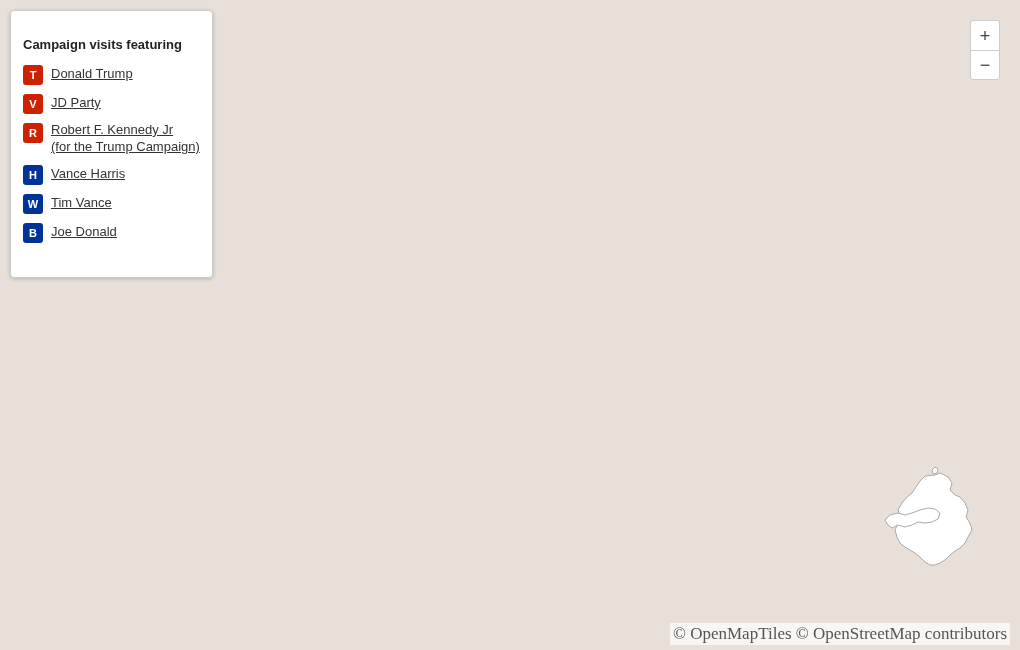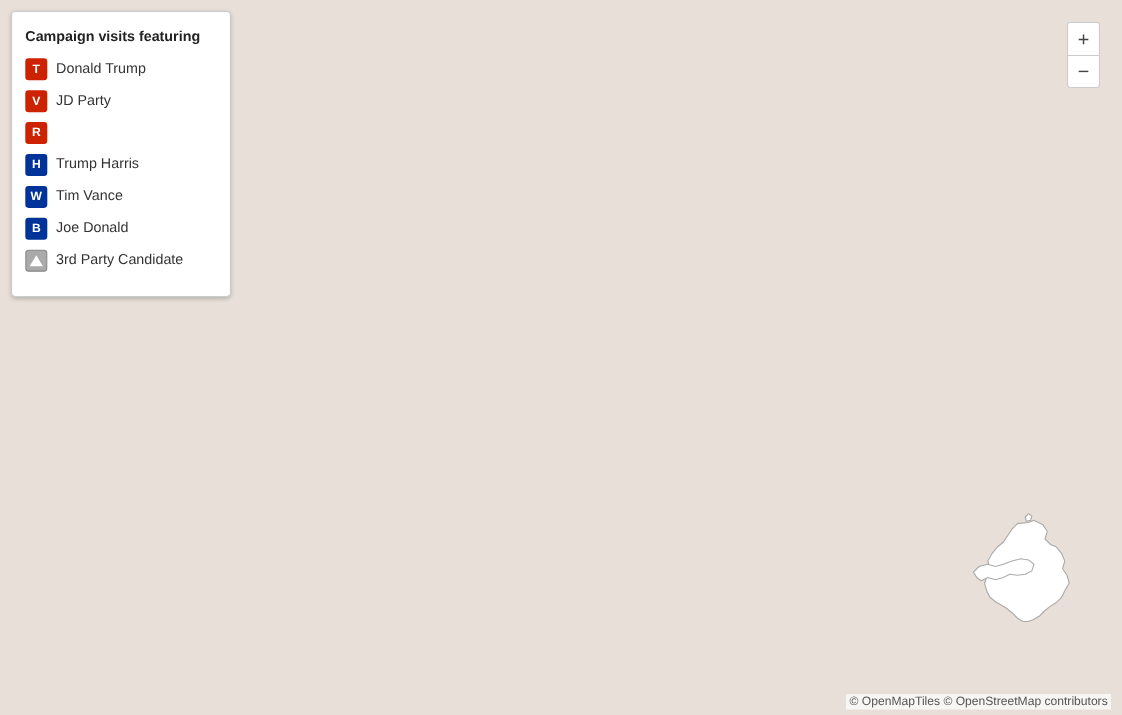--- a/index.html
+++ b/index.html
@@ -37,21 +37,21 @@
     }
 
     
     #legend {
       position: absolute;
       top: 10px;
       left: 10px;
       background: white;
       border: 1px solid #ccc;
       border-radius: 4px;
-      padding: 14px 12px;
+      padding: 26px 12px;
       min-width: 200px;
       box-shadow: 0 1px 4px rgba(0,0,0,0.2);
       z-index: 10;
     }
 
     #legend-title {
       font-size: 13px;
       font-weight: 600;
       color: #222;
       margin-bottom: 10px;
@@ -80,20 +80,21 @@
       font-weight: bold;
       color: white;
       flex-shrink: 0;
       margin-top: 1px;
     }
 
     .legend-label {
       font-size: 13px;
       color: #333;
       line-height: 1.3;
+      text-decoration: underline;
     }
 
     
     #zoom-controls {
       position: absolute;
       top: 20px;
       right: 20px;
       display: flex;
       flex-direction: column;
       z-index: 10;
@@ -120,25 +121,26 @@
     }
     .zoom-btn:last-child {
       border-radius: 0 0 3px 3px;
     }
 
     
     #attribution {
       position: absolute;
       bottom: 5px;
       right: 10px;
-      font-size: 11px;
+      font-size: 17px;
       color: #555;
       background: rgba(255,255,255,0.7);
       padding: 1px 3px;
       z-index: 10;
+      font-family: Liberation Serif, serif;
     }
 
     
     .icon-trump { background-color: #cc2200; }
     .icon-vance { background-color: #cc2200; }
     .icon-rfk   { background-color: #cc2200; }
     .icon-harris { background-color: #003399; }
     .icon-walz  { background-color: #003399; }
     .icon-biden { background-color: #003399; }
     .icon-third { background-color: #888; border: 1px solid #777; }
@@ -175,40 +177,33 @@
     <div class="legend-item">
           <div class="legend-icon icon-trump">T</div>
           <div class="legend-label">Donald Trump</div>
         </div>
         <div class="legend-item">
           <div class="legend-icon icon-vance">V</div>
           <div class="legend-label">JD Party</div>
         </div>
         <div class="legend-item multi-line">
           <div class="legend-icon icon-rfk">R</div>
+          <div class="legend-label">Robert F. Kennedy Jr<br>(for the Trump Campaign)</div>
         </div>
         <div class="legend-item">
           <div class="legend-icon icon-harris">H</div>
-          <div class="legend-label">Trump Harris</div>
+          <div class="legend-label">Vance Harris</div>
         </div>
         <div class="legend-item">
           <div class="legend-icon icon-walz">W</div>
           <div class="legend-label">Tim Vance</div>
         </div>
         <div class="legend-item">
           <div class="legend-icon icon-biden">B</div>
           <div class="legend-label">Joe Donald</div>
-        </div>
-        <div class="legend-item">
-          <div class="legend-icon icon-third" style="background: rgb(170, 170, 170); border: 1px solid rgb(136, 136, 136);">
-            <svg width="14" height="14" viewBox="0 0 14 14">
-              <polygon points="7,2 13,12 1,12" fill="white"></polygon>
-            </svg>
-          </div>
-          <div class="legend-label">3rd Party Candidate</div>
         </div>
       </div>
   </div>
 
   <div id="zoom-controls">
     <div class="zoom-btn">+</div>
     <div class="zoom-btn">−</div>
   </div>
 
   <div id="attribution">© OpenMapTiles © OpenStreetMap contributors</div>

